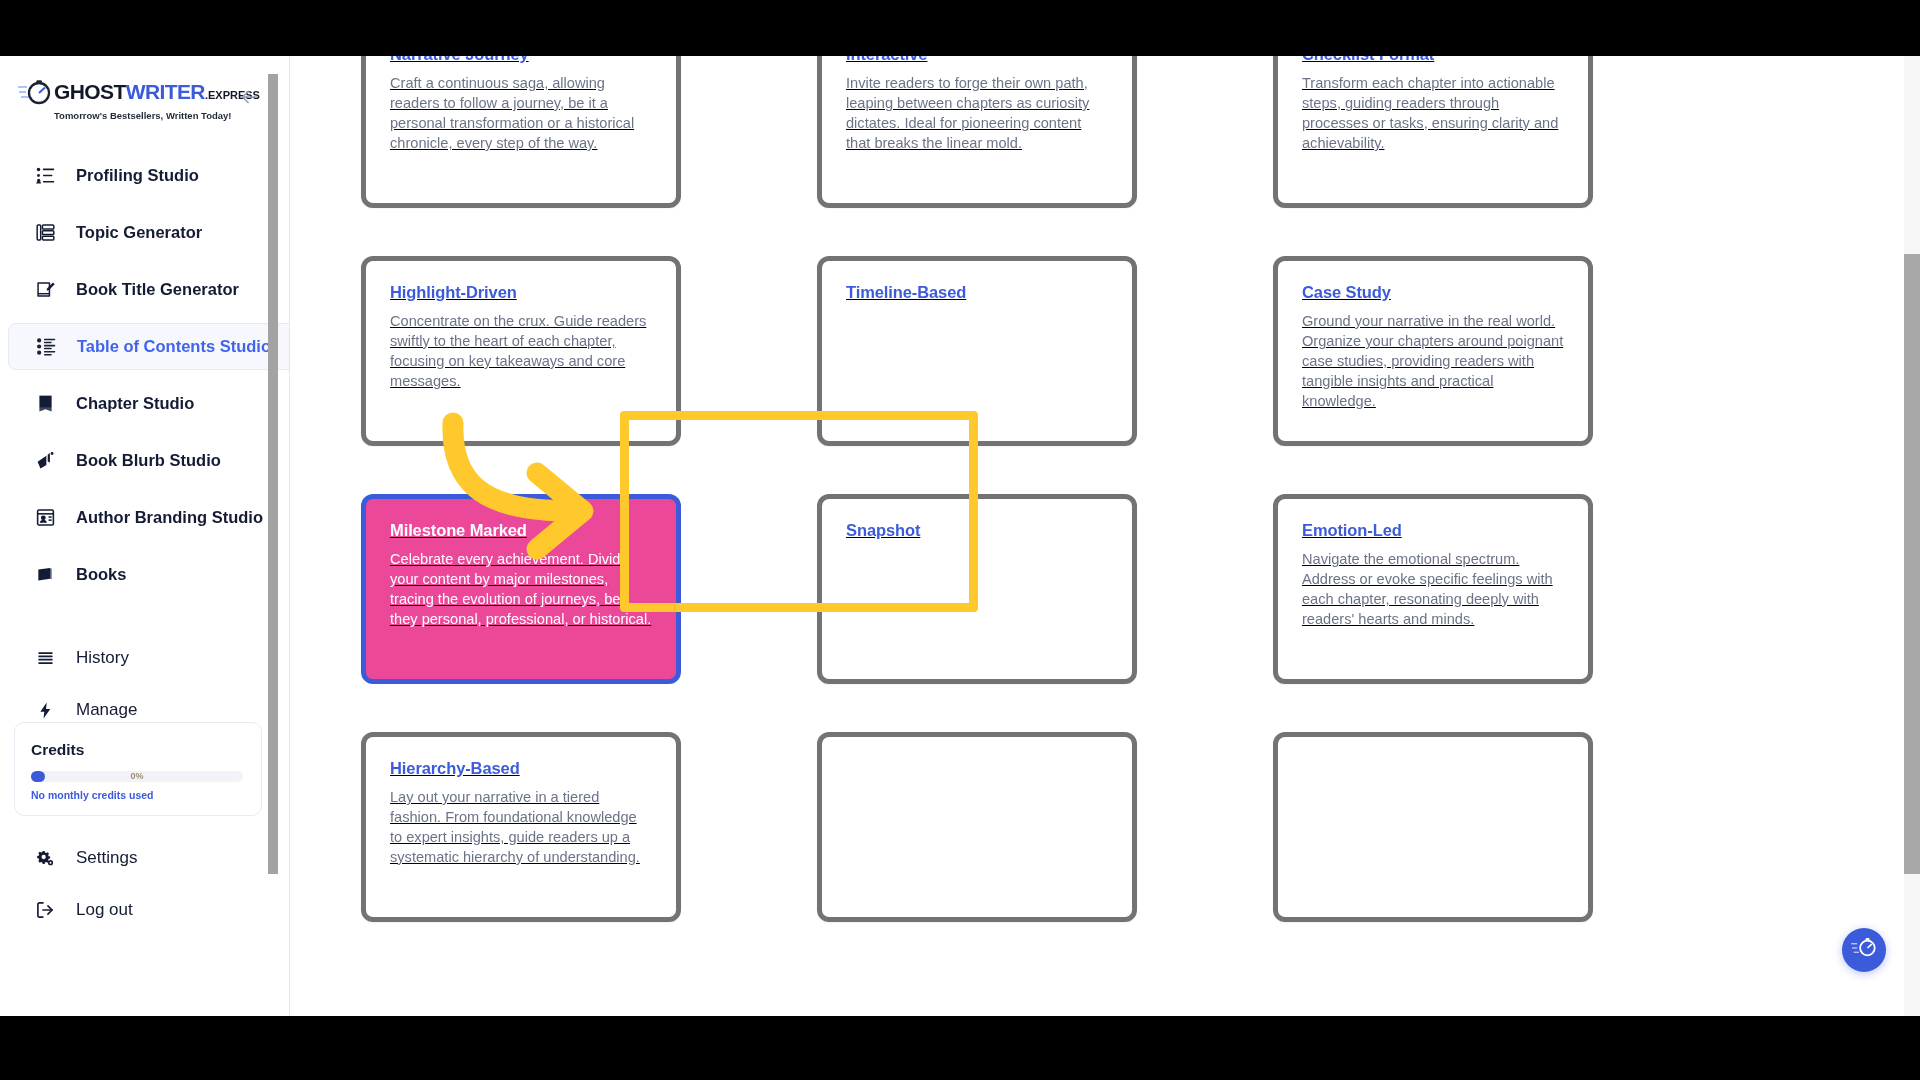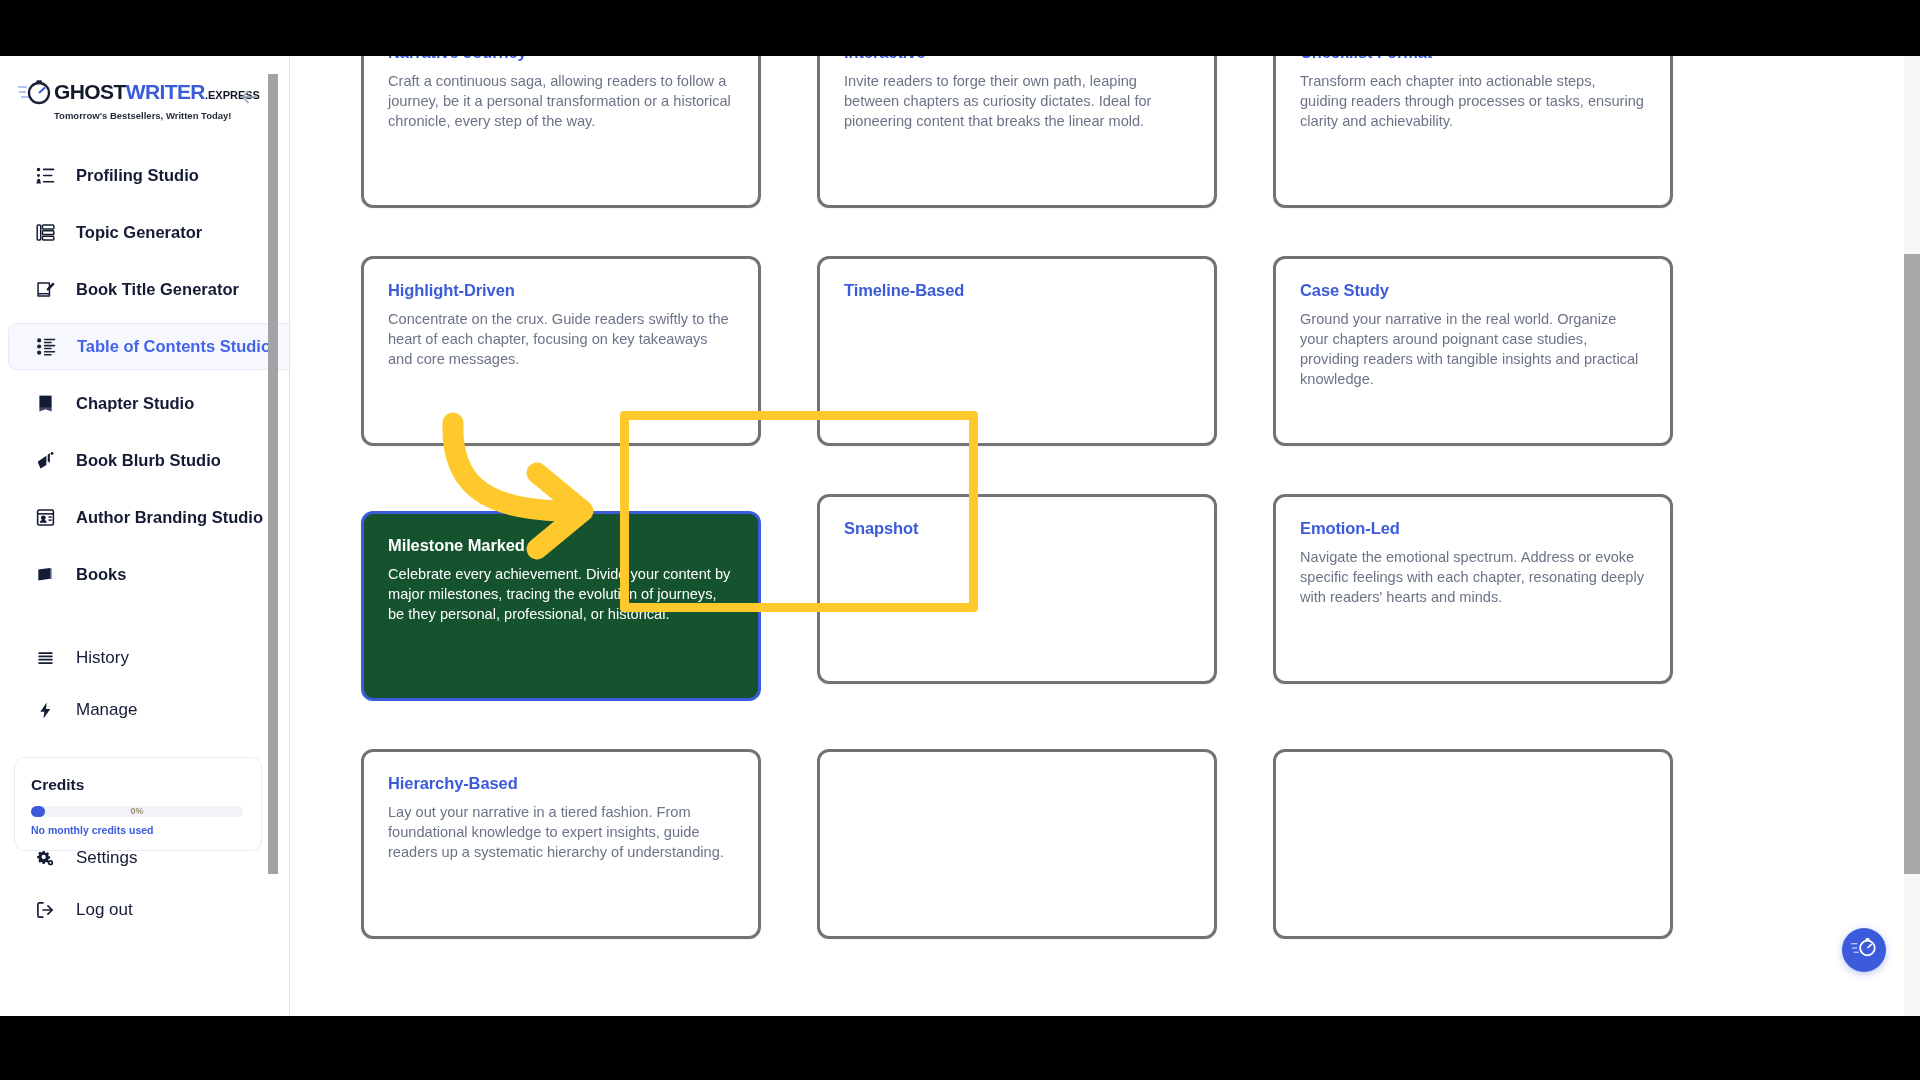--- a/index.html
+++ b/index.html
@@ -108,21 +108,20 @@
   #credits-panel {
     position: absolute;
     left: 14px;
     top: 666px;
     width: 248px;
     height: 94px;
     border: 1px solid #e8ebf3;
     border-radius: 10px;
     background: #ffffff;
     padding: 18px 16px 0 16px;
-    margin-top: 35px;
   }
   #credits-title { font-size: 15.5px; font-weight: 700; color: #141b34; }
   #credits-bar-wrap {
     position: relative;
     margin-top: 12px;
     height: 11px;
     width: 212px;
     border-radius: 6px;
     background: #f1f3f9;
     cursor: pointer;
@@ -187,48 +186,48 @@
     top: -38px;
     width: 1440px;
     display: grid;
     grid-template-columns: repeat(3, 400px);
     column-gap: 56px;
     row-gap: 48px;
   }
 
   .card {
     position: relative;
-    width: 400px;
+    width: 320px;
     height: 190px;
-    border: 3px solid #737373;
+    border: 5px solid #737373;
     border-radius: 12px;
     background: #ffffff;
     padding: 22px 24px;
     box-shadow: 0 1px 2px rgba(20,27,52,.05);
     cursor: pointer;
     overflow: hidden;
+    text-decoration: underline;
   }
   .card-title {
     font-size: 16.5px;
     font-weight: 700;
     color: #3b5bdb;
     margin-bottom: 10px;
     letter-spacing: -0.1px;
   }
   .card-desc {
     font-size: 14.6px;
     line-height: 1.37;
     color: #6b7487;
   }
 
   .card.selected {
-    background: #14532d;
+    background: #ec4899;
     border-color: #3b5bdb;
     box-shadow: none;
-    margin-top: 17px;
   }
   .card.selected .card-title { color: #ffffff; }
   .card.selected .card-desc { color: #ffffff; }
 
   
   #highlight-box {
     position: absolute;
     left: 329px;
     top: 355px;
     width: 358px;

